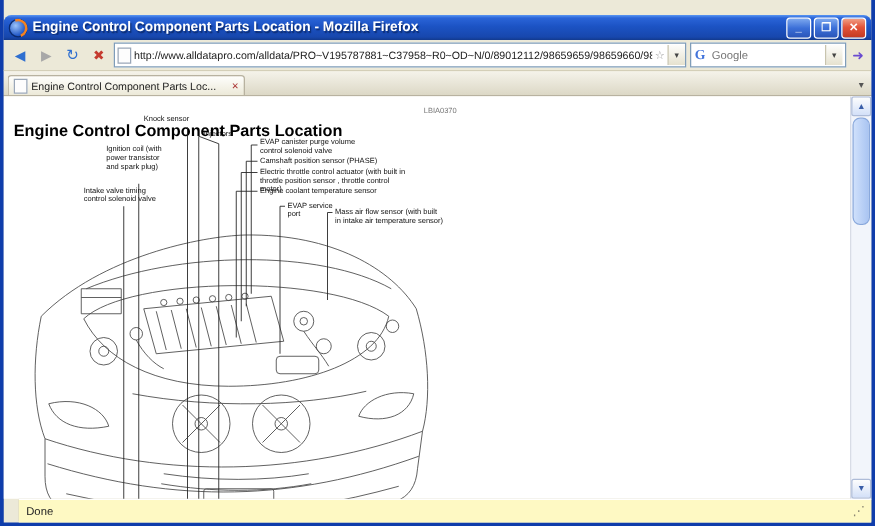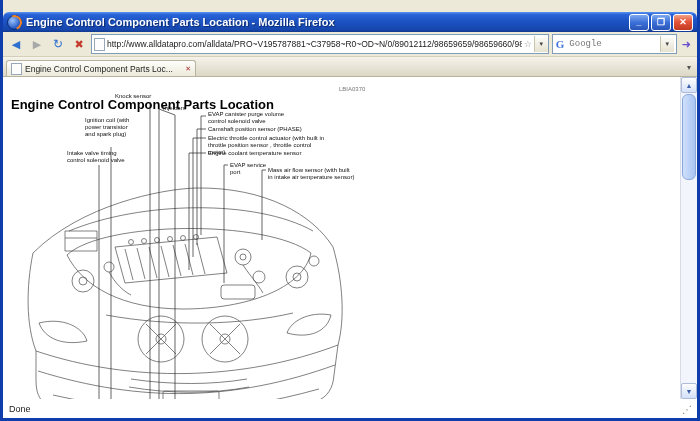--- a/index.html
+++ b/index.html
@@ -17,21 +17,21 @@
   .toolbar{height:24px;flex:0 0 24px;display:flex;align-items:center;gap:3px;padding:0 4px;background:#ece9d8;border-bottom:1px solid #d4cfb8;}
   .navbtn{width:18px;height:18px;display:flex;align-items:center;justify-content:center;font-size:11px;border-radius:3px;}
   .nav-back{color:#2f6fd0;} .nav-fwd{color:#a8a8a8;} .nav-reload{color:#2f6fd0;font-size:12px;} .nav-stop{color:#c53b2f;}
   .urlbox{flex:1;height:18px;background:#fff;border:1px solid #7f9db9;display:flex;align-items:center;padding:0 0 0 2px;gap:2px;min-width:0;}
   .pagefav{width:9px;height:11px;background:#fdfdfd;border:1px solid #9aa7b8;flex:0 0 9px;}
   .urlinput{flex:1;min-width:0;border:none;outline:none;font-size:8.5px;color:#1a1a1a;font-family:"Liberation Sans",sans-serif;height:14px;padding:0;background:transparent;}
   .starbtn{font-size:9px;color:#999;flex:0 0 auto;}
   .dropbtn{width:13px;height:16px;background:linear-gradient(#fdfdfb,#e6e2cf);border-left:1px solid #c8c4ae;font-size:7px;color:#444;display:flex;align-items:center;justify-content:center;flex:0 0 13px;}
   .searchbox{width:118px;flex:0 0 118px;height:18px;background:#fff;border:1px solid #7f9db9;display:flex;align-items:center;padding:0 2px 0 3px;gap:3px;}
   .glogo{font-weight:bold;font-size:11px;color:#4274db;font-family:"Liberation Serif",serif;}
-  .searchinput{flex:1;min-width:0;border:none;outline:none;font-size:9px;color:#555;background:transparent;font-family:Liberation Mono, monospace;}
+  .searchinput{flex:1;min-width:0;border:none;outline:none;font-size:9px;color:#555;background:transparent;font-family:Liberation Sans, sans-serif;}
   .gobtn{color:#6a4bd0;font-size:11px;padding:0 2px;}
   
   .tabbar{height:18px;flex:0 0 18px;background:linear-gradient(#f5f3ea,#dcd8c6);display:flex;align-items:flex-end;padding:1px 3px 0;border-bottom:1px solid #b8b2a0;gap:2px;}
   .tab{height:16px;width:190px;box-sizing:border-box;background:linear-gradient(#fefefc,#ece9d8);border:1px solid #b8b2a0;border-bottom:none;border-radius:3px 3px 0 0;display:flex;align-items:center;gap:3px;padding:0 4px;font-size:8.5px;color:#222;}
   .tab .pagefav{width:8px;height:10px;}
   .tab-label{flex:1;overflow:hidden;white-space:nowrap;}
   .tab-close{font-size:7px;color:#a33;}
   .tablistbtn{margin-left:auto;align-self:center;font-size:8px;color:#555;padding:0 3px;}
   
   .content{position:relative;flex:1;background:#fff;overflow:hidden;}
@@ -39,21 +39,21 @@
   .figcode{position:absolute;left:336px;top:9px;font-size:6px;color:#777;}
   .diagram{position:absolute;left:8px;top:18px;width:660px;height:318px;}
   .diagram svg{position:absolute;left:0;top:0;}
   .dlabel{position:absolute;font-size:6px;line-height:1.2;color:#111;}
   
   .vscroll{position:absolute;top:0;right:0;width:17px;height:100%;background:#f2f5fb;border-left:1px solid #d8dce6;box-sizing:border-box;}
   .sbtn{position:absolute;left:0;width:16px;height:16px;background:linear-gradient(#fdfdfd,#d3e0f8);border:1px solid #aebcd8;border-radius:2px;font-size:7px;color:#3a5ea8;display:flex;align-items:center;justify-content:center;box-sizing:border-box;}
   .sbtn.up{top:0;} .sbtn.down{bottom:0;}
   .vthumb{position:absolute;top:17px;left:1px;width:14px;height:86px;background:linear-gradient(90deg,#cfe0fb,#a9c4f2);border:1px solid #89a8dc;border-radius:6px;box-sizing:border-box;}
   
-  .statusbar{height:18px;flex:0 0 18px;background:#ffffff;border-top:1px solid #fff;box-shadow:0 -1px 0 #aca899;display:flex;align-items:center;padding:0 6px;font-size:9px;color:#222;}
+  .statusbar{height:18px;flex:0 0 18px;background:#fef9c3;border-top:1px solid #fff;box-shadow:0 -1px 0 #aca899;display:flex;align-items:center;padding:0 6px;font-size:9px;color:#222;margin-left:12px;}
   .grip{margin-left:auto;color:#8a8672;font-size:10px;letter-spacing:-1px;}
   svg path, svg line, svg polyline, svg rect, svg circle{vector-effect:non-scaling-stroke;}
 </style>
 </head>
 <body>
 
 <div class="window">
 
   <div class="titlebar">
     <span class="fficon"></span>

